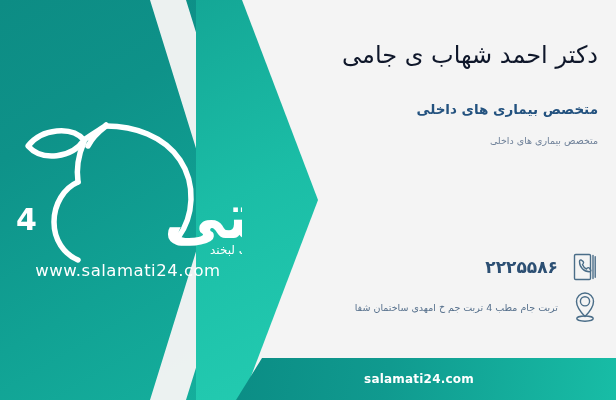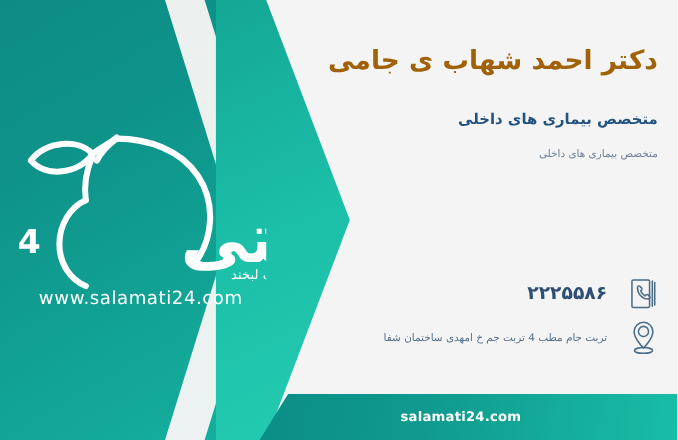--- a/index.html
+++ b/index.html
@@ -65,22 +65,22 @@
     z-index:5;
     text-align:right;
     padding:0 18px 0 0;
   }
 
   .doctor-name {
     position:absolute;
     right:18px; top:40px;
     width:272px;
     font-size:24px;
-    font-weight:bold;
-    color:#a16207;
+    font-weight:normal;
+    color:#0f172a;
     letter-spacing:0.3px;
     line-height:1.25;
     direction:rtl;
     white-space:nowrap;
   }
 
   .specialty-main {
     position:absolute;
     right:18px; top:101px;
     width:272px;
@@ -103,21 +103,21 @@
 
   
   .contact-row {
     position:absolute;
     right:14px;
     display:flex;
     flex-direction:row;
     align-items:center;
     justify-content:flex-start;
     direction:rtl;
-    gap:16px;
+    gap:10px;
   }
   .contact-phone { top:248px; }
   .contact-addr  { top:288px; }
 
   .contact-icon {
     flex:0 0 auto;
     width:34px; height:38px;
     display:flex; align-items:center; justify-content:center;
   }
   .contact-icon svg { display:block; }

